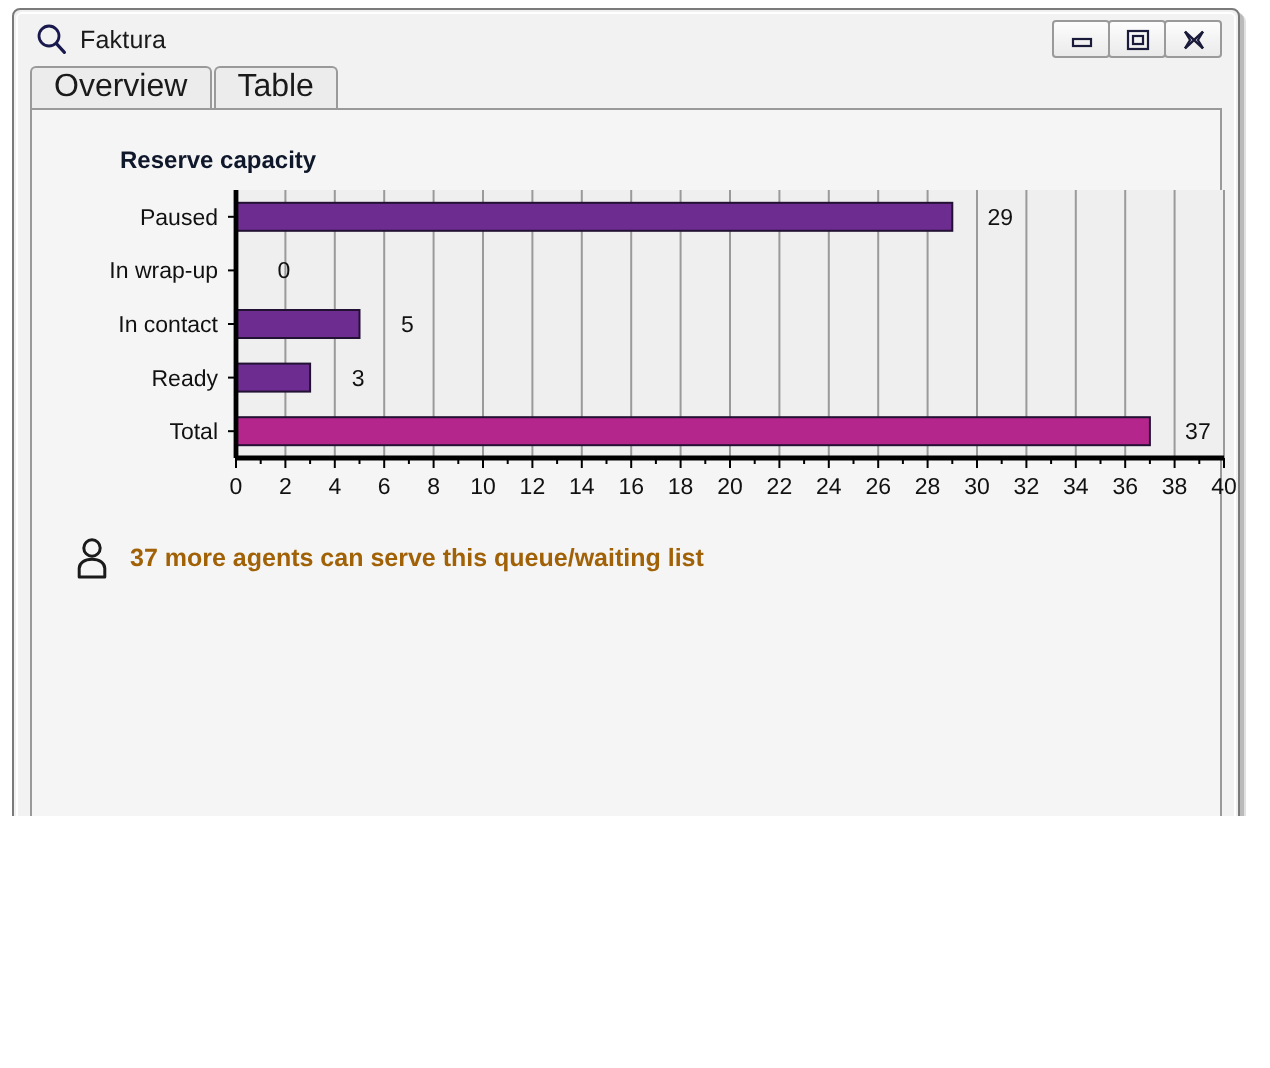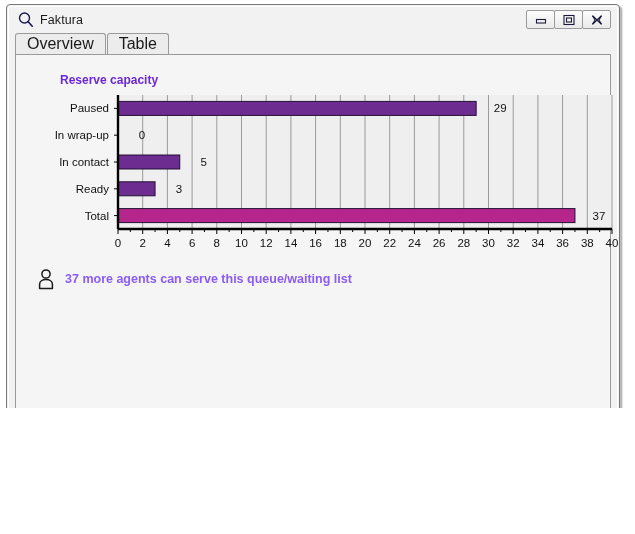--- a/index.html
+++ b/index.html
@@ -143,21 +143,21 @@
     box-sizing: border-box;
   }
 
   
   .chart-title {
     position: absolute;
     left: 44px;
     top: 18px;
     font-size: 12px;
     font-weight: bold;
-    color: #6d28d9;
+    color: #0f172a;
   }
   .chart {
     position: absolute;
     left: 0;
     top: 36px;
     width: 100%;
     height: 170px;
   }
   .chart svg { display: block; }
 
@@ -172,21 +172,21 @@
   .agent-icon {
     width: 20px;
     height: 22px;
     margin-right: 9px;
     flex: none;
     display: block;
   }
   .footer-text {
     font-size: 12.5px;
     font-weight: bold;
-    color: #8b5cf6;
+    color: #a16207;
     white-space: nowrap;
   }
 </style>
 </head>
 <body>
 
 <div id="screen">
 
   <div class="window">
     <div class="window-inner">

